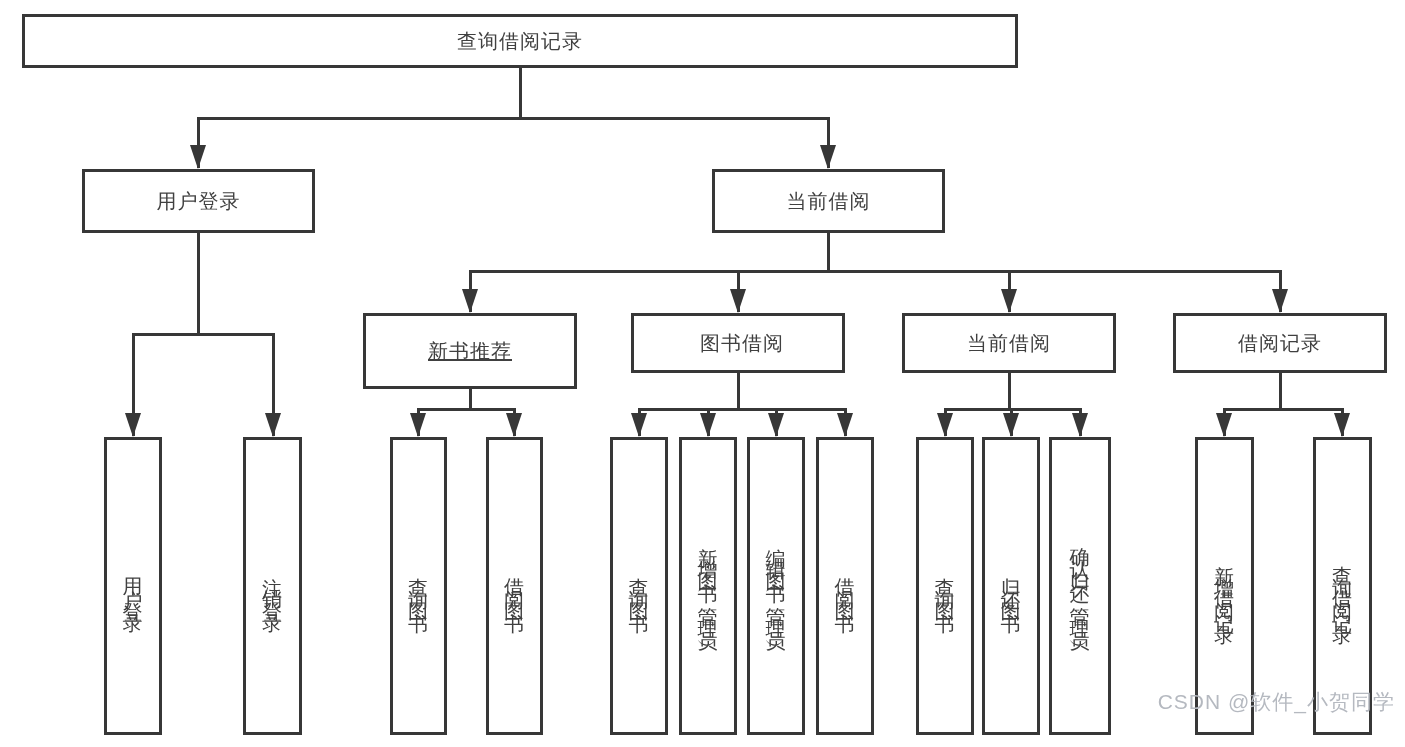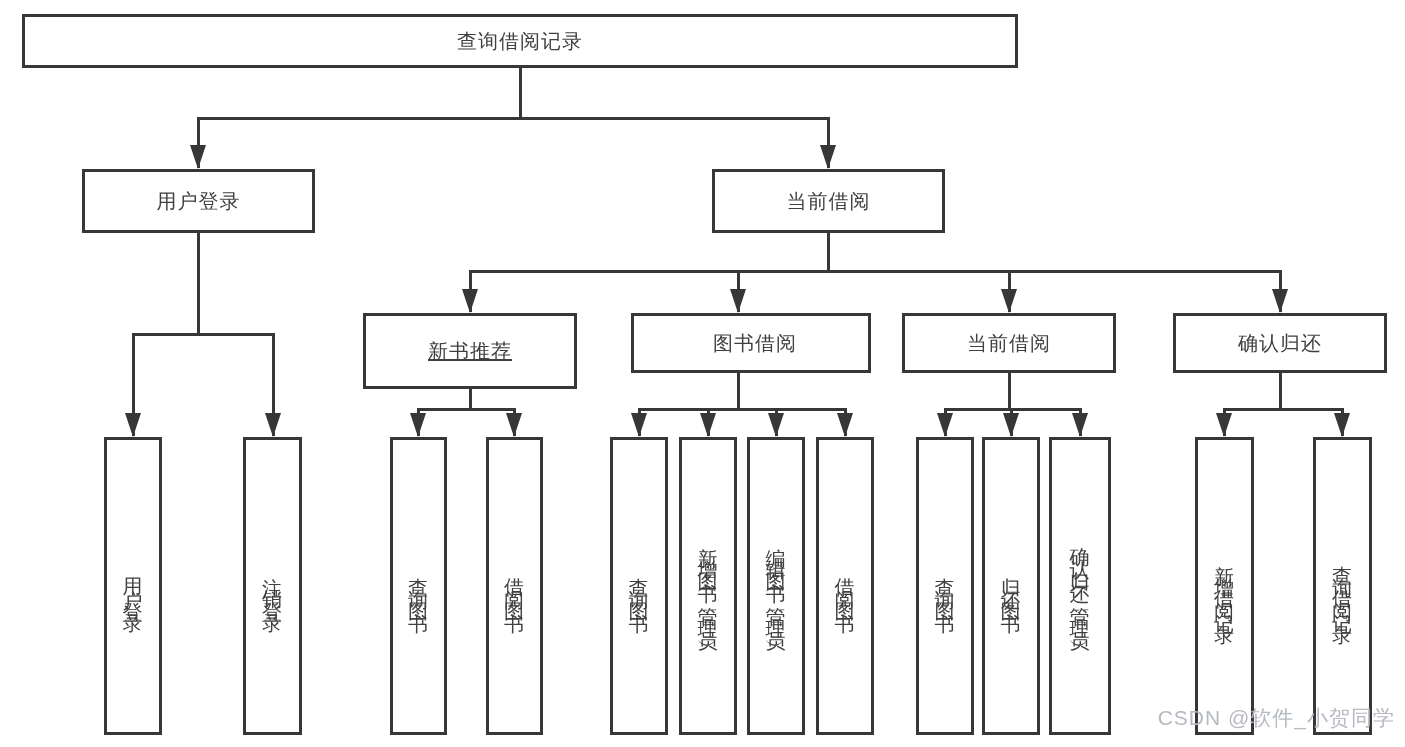--- a/index.html
+++ b/index.html
@@ -43,21 +43,21 @@
     position: absolute;
     width: 0;
     height: 0;
     border-left: 8px solid transparent;
     border-right: 8px solid transparent;
     border-top: 24px solid var(--line, #373737);
     z-index: 1;
   }
   .watermark {
     position: absolute;
-    top: 704px;
+    top: 688px;
     right: 10px;
     font-size: 21px;
     letter-spacing: 1px;
     color: var(--watermark, #b5b9c0);
     z-index: 3;
     white-space: nowrap;
   }
 </style>
 </head>
 <body>
@@ -125,28 +125,28 @@
       </div>
       <div class="node h" style="left: 82px; top: 169px; width: 233px; height: 64px;">
         <span>用户登录</span>
       </div>
       <div class="node h" style="left: 712px; top: 169px; width: 233px; height: 64px;">
         <span>当前借阅</span>
       </div>
       <div class="node h" style="left: 363px; top: 313px; width: 214px; height: 76px; text-decoration: underline;">
         <span>新书推荐</span>
       </div>
-      <div class="node h" style="left: 631px; top: 313px; width: 240px; height: 60px; padding-left: 8px;">
+      <div class="node h" style="left: 631px; top: 313px; width: 214px; height: 60px; padding-left: 8px;">
         <span>图书借阅</span>
       </div>
       <div class="node h" style="left: 902px; top: 313px; width: 214px; height: 60px; justify-content: center;">
         <span>当前借阅</span>
       </div>
       <div class="node h" style="left: 1173px; top: 313px; width: 214px; height: 60px;">
-        <span>确认归还</span>
+        <span>借阅记录</span>
       </div>
       <div class="node v" style="left: 104px; top: 437px; width: 58px; height: 298px;">
         <span>用户登录</span>
       </div>
       <div class="node v" style="left: 243px; top: 437px; width: 59px; height: 298px;">
         <span>注销登录</span>
       </div>
       <div class="node v" style="left: 390px; top: 437px; width: 57px; height: 298px;">
         <span>查询图书</span>
       </div>

